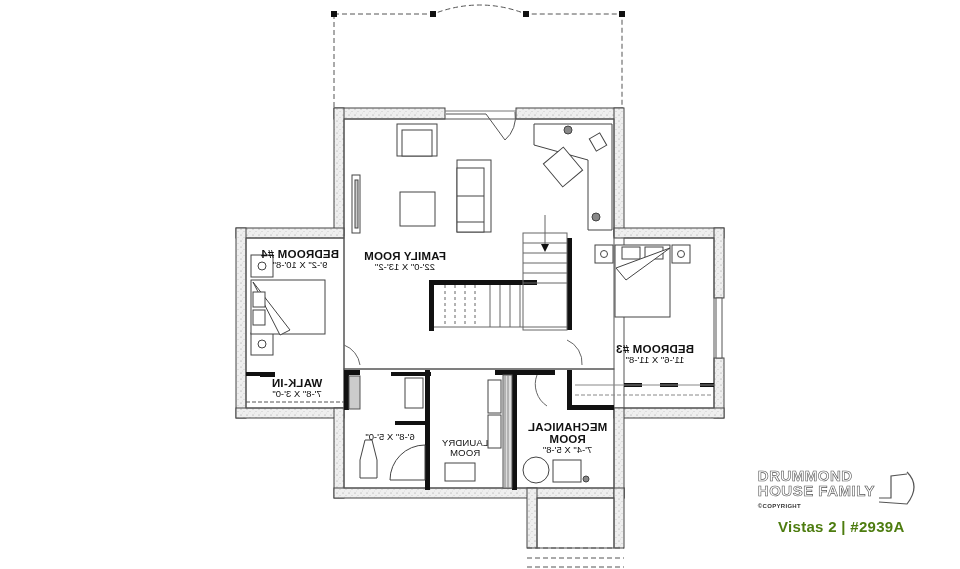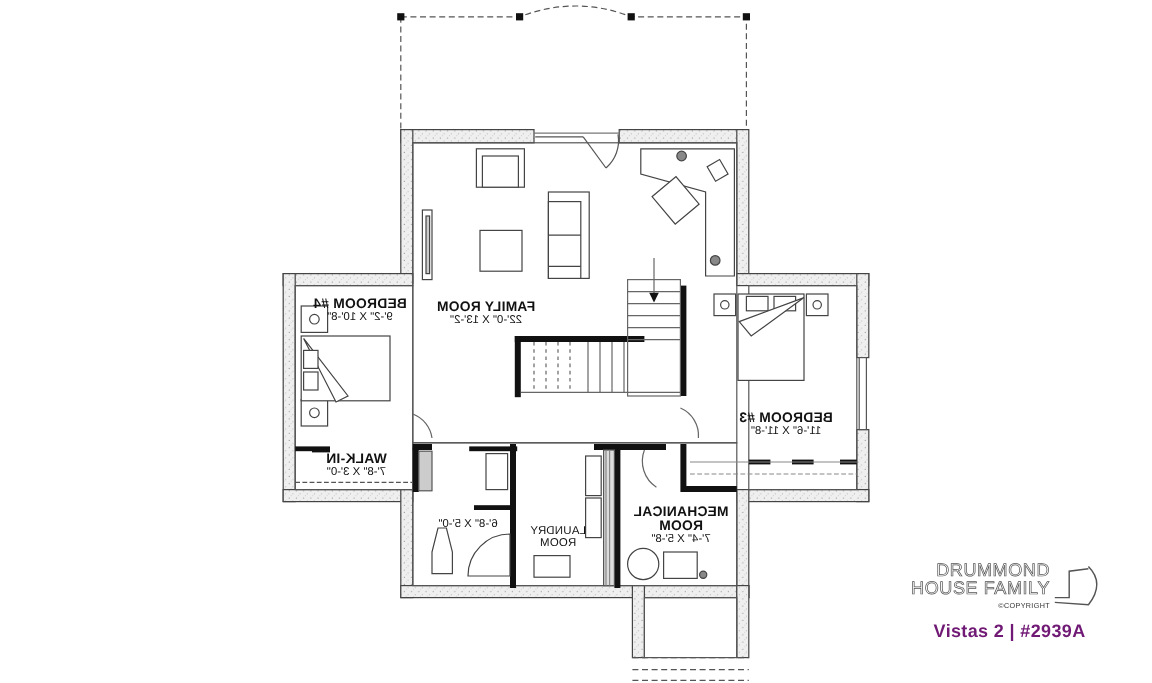--- a/index.html
+++ b/index.html
@@ -2,25 +2,25 @@
 <html><head>
 <meta charset="utf-8">
 <style>
   html,body{margin:0;padding:0;background:#fff;}
   body{width:960px;height:569px;position:relative;overflow:hidden;font-family:"Liberation Sans",sans-serif;}
   #plan{position:absolute;left:0;top:0;width:960px;height:569px;}
   .lbl{position:absolute;text-align:center;transform:scaleX(-1);color:#111;line-height:1.05;}
   .lbl .n{font-weight:bold;font-size:11.5px;letter-spacing:.2px;}
   .lbl .d{font-size:9.5px;}
   .lbl .n.light{font-weight:normal;font-size:9.5px;}
-  #logo{position:absolute;right:85px;top:468px;text-align:right;color:#fff;
-        -webkit-text-stroke:0.6px #555;font-size:15px;line-height:15px;letter-spacing:.5px;}
+  #logo{position:absolute;right:85px;top:468px;color:#fff;
+        -webkit-text-stroke:0.6px #555;font-size:15px;line-height:15px;letter-spacing:.5px;font-weight:bold;}
   #logo .cr{font-size:6px;-webkit-text-stroke:0;color:#333;letter-spacing:.3px;margin-top:1px;}
   #logo-mark{position:absolute;left:877px;top:468px;}
-  #plan-title{position:absolute;left:778px;top:518px;font-size:15px;font-weight:bold;color:#701a75;letter-spacing:.3px;}
+  #plan-title{position:absolute;left:778px;top:518px;font-size:15px;font-weight:bold;color:#4d7c0f;letter-spacing:.3px;}
 </style>
 </head>
 <body>
 
 <svg id="plan" viewBox="0 0 960 569" xmlns="http://www.w3.org/2000/svg">
   <defs>
     <pattern id="speck" width="6" height="6" patternUnits="userSpaceOnUse">
       <rect width="6" height="6" fill="#efefef"></rect>
       <circle cx="1" cy="1" r=".5" fill="#888"></circle>
       <circle cx="4" cy="3.5" r=".4" fill="#999"></circle>

